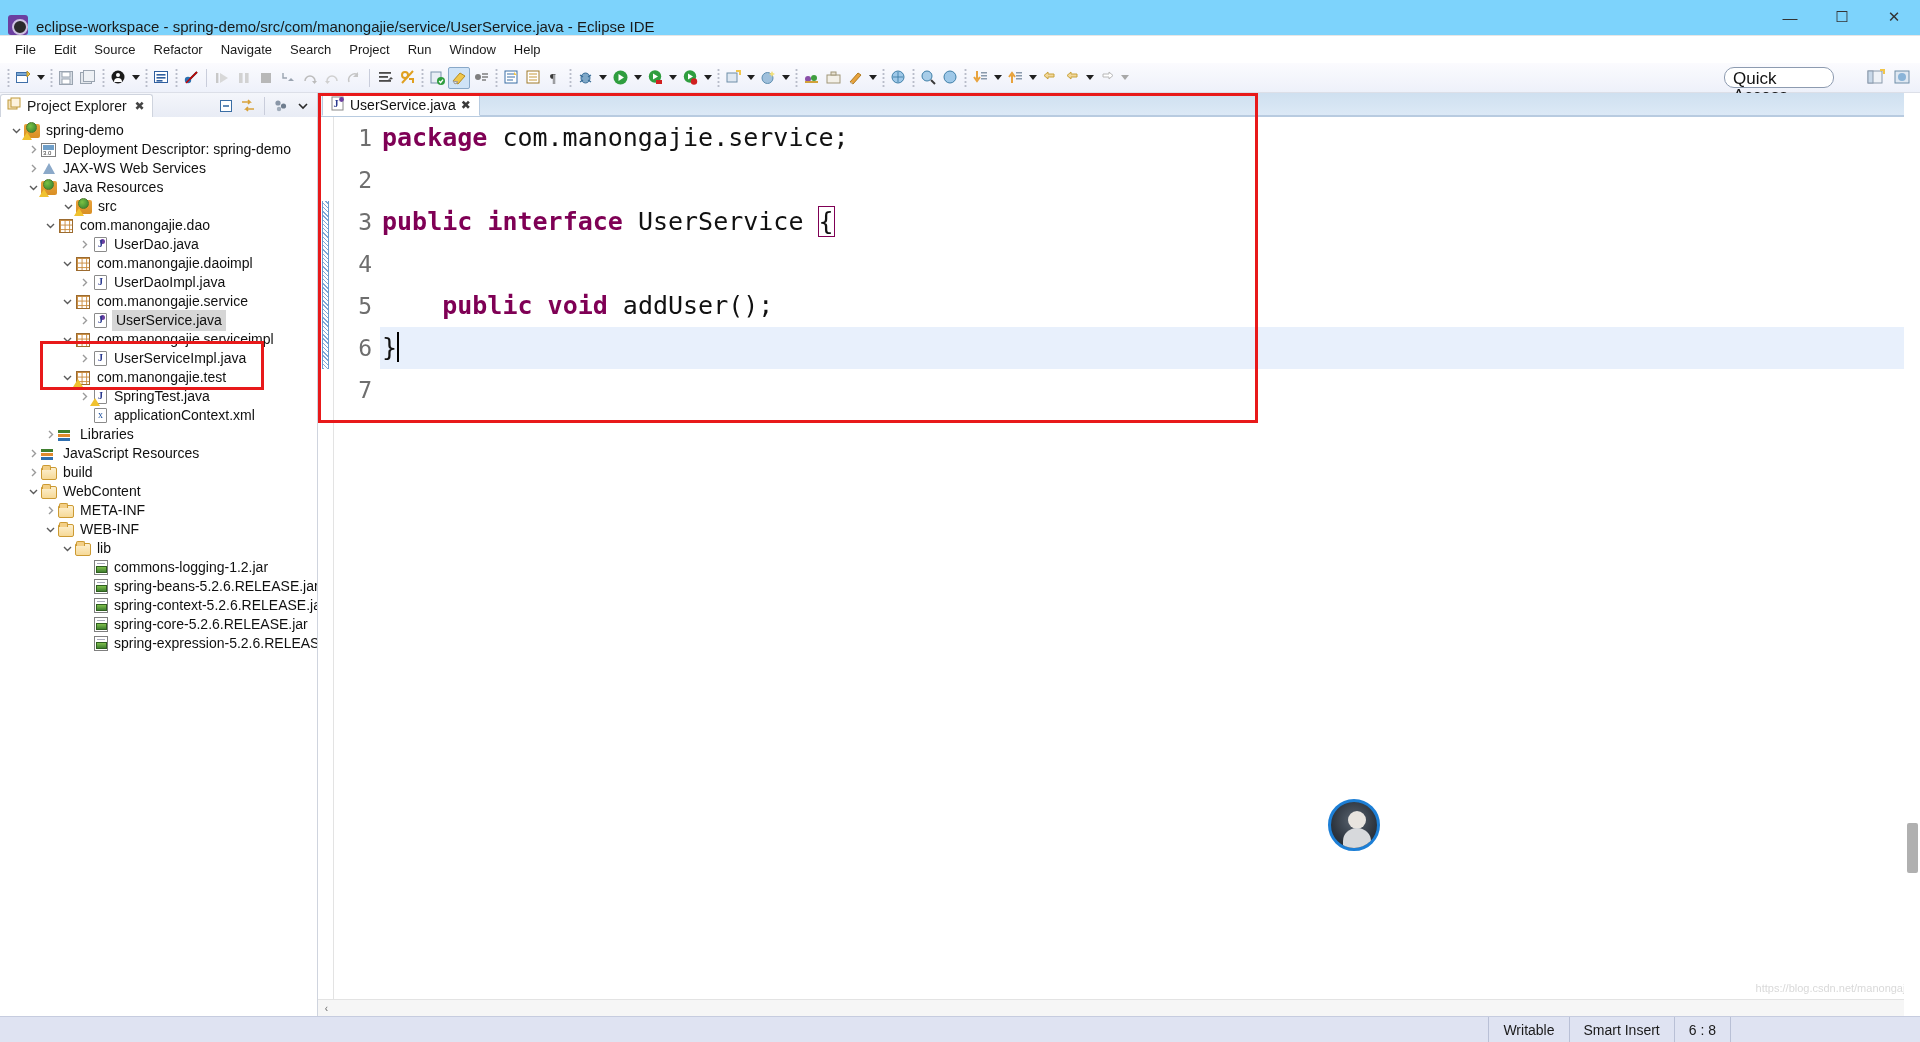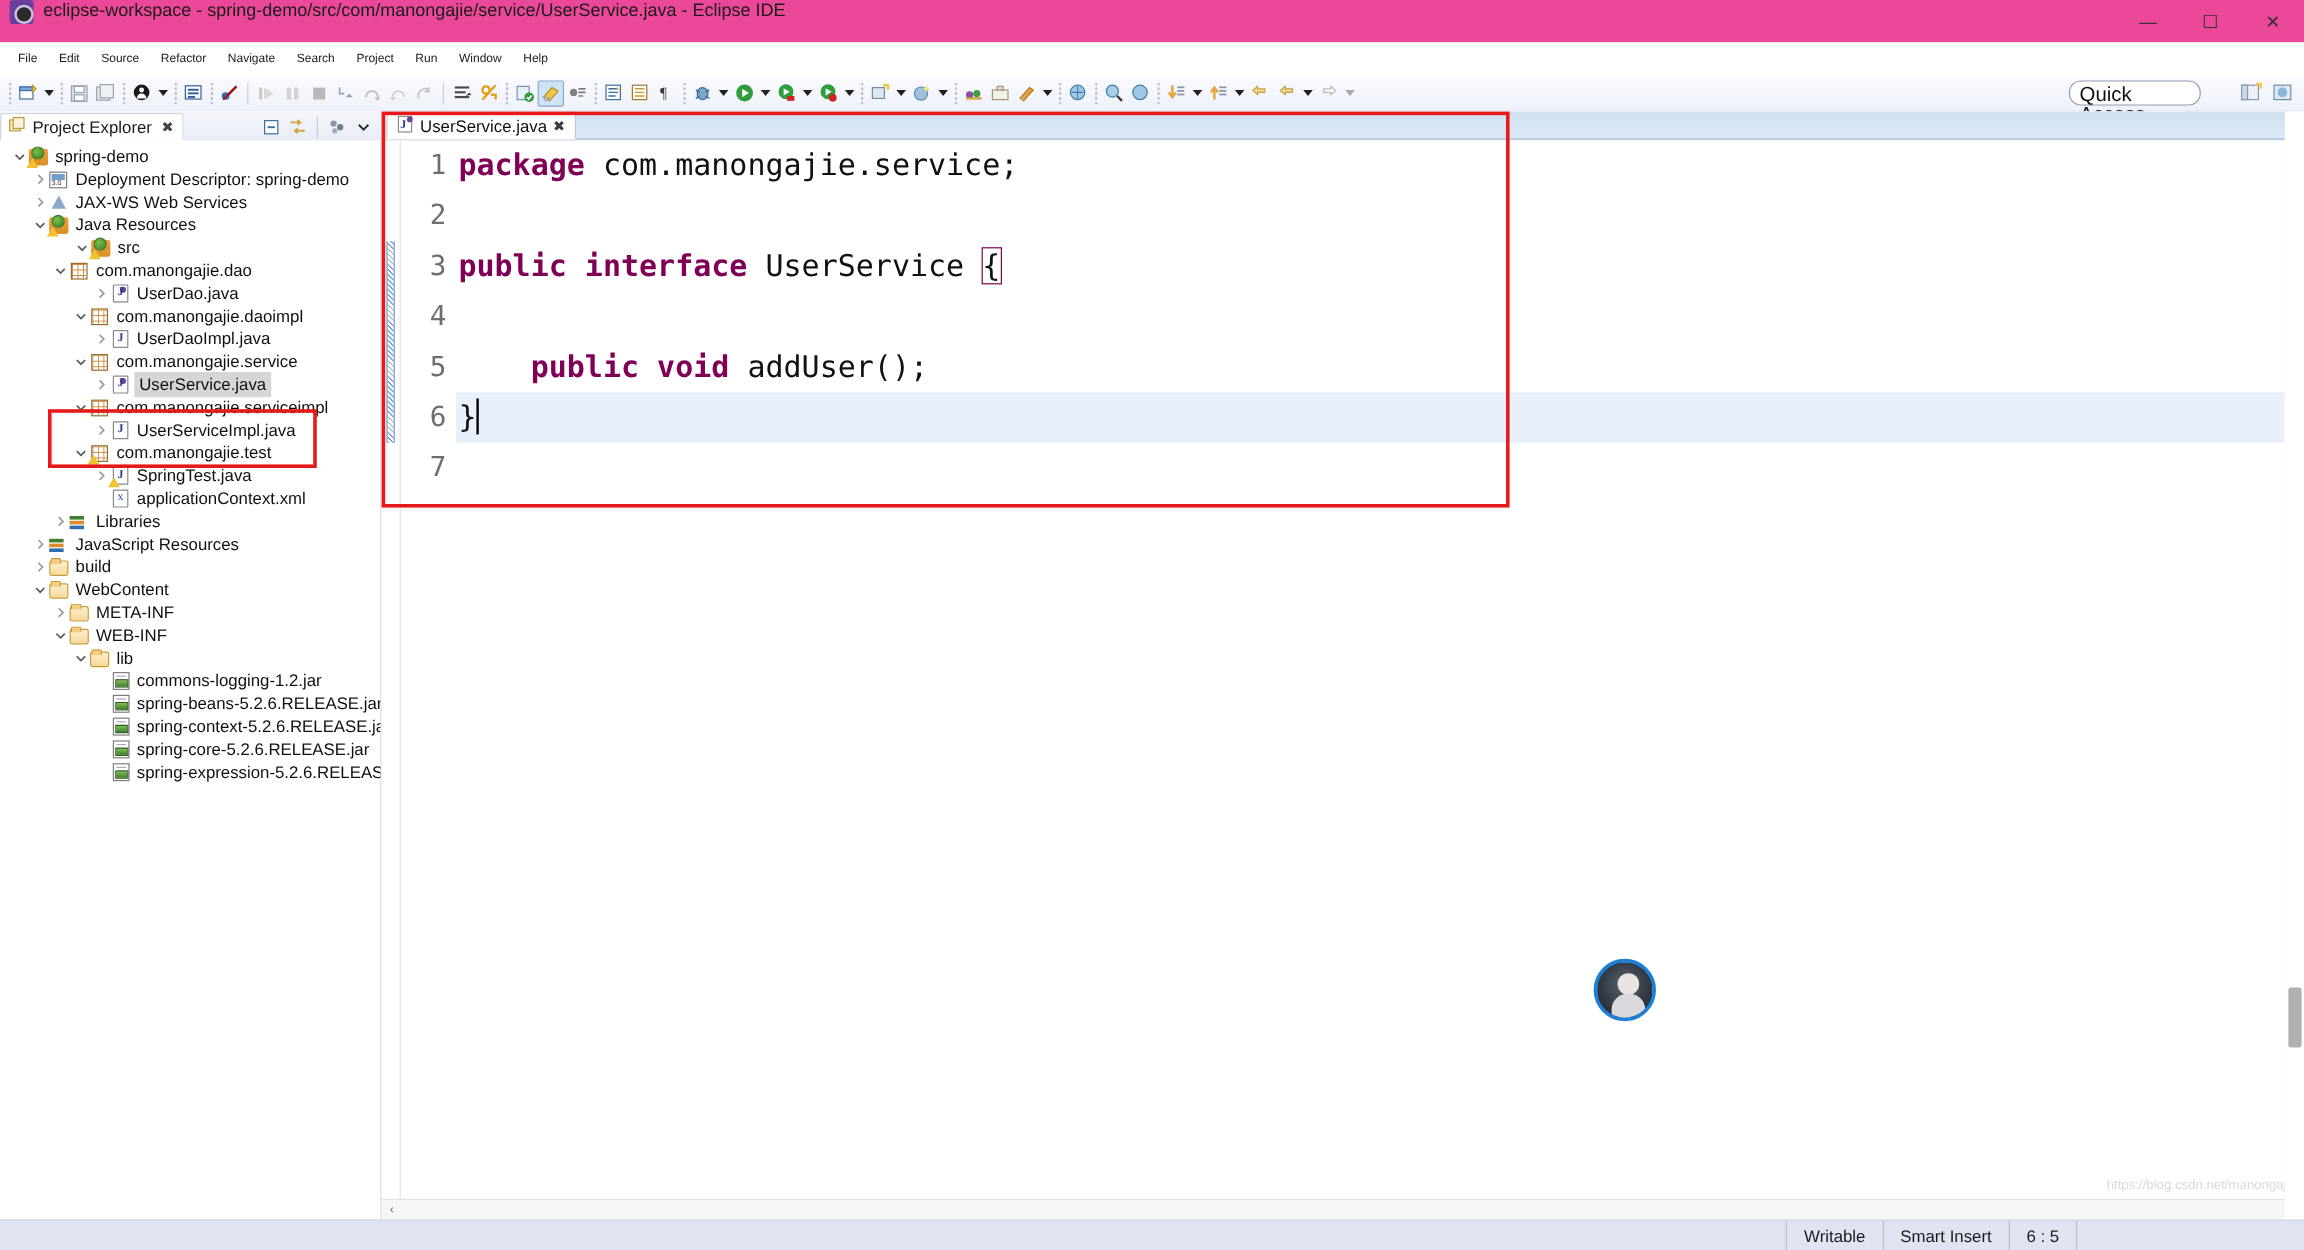--- a/index.html
+++ b/index.html
@@ -6,21 +6,21 @@
   html, body {
     width: 1920px; height: 1042px;
     font-family: "Liberation Sans", sans-serif;
     background: #ffffff;
     overflow: hidden;
   }
   .app { position: relative; width: 1920px; height: 1042px; display: flex; flex-direction: column; }
 
   
   .titlebar {
-    height: 36px; background: #ec4899; display: flex; align-items: flex-start;
+    height: 36px; background: #7dd3fc; display: flex; align-items: flex-end;
     border-bottom: 1px solid #e6e6e6; flex: none;
   }
   .title-icon {
     width: 20px; height: 20px; margin-left: 8px; margin-right: 8px;
     background: #6b3fa0; border-radius: 3px; position: relative; flex: none;
   }
   .title-icon::after {
     content: ""; position: absolute; left: 4px; top: 4px; width: 12px; height: 12px;
     border-radius: 50%; background: #2b2b2b; border: 2px solid #cfc3e3;
   }
@@ -30,21 +30,21 @@
     width: 52px; height: 36px; display: flex; align-items: center; justify-content: center;
     font-size: 15px; color: #333; cursor: default;
   }
 
   
   .menubar {
     height: 27px; background: #ffffff; display: flex; align-items: center;
     padding-left: 6px; flex: none;
   }
   .menu-item {
-    font-size: 10px; color: #1a1a1a; padding: 3px 9px; cursor: default; white-space: nowrap;
+    font-size: 13px; color: #1a1a1a; padding: 3px 9px; cursor: default; white-space: nowrap;
   }
 
   
   .toolbar {
     height: 30px; flex: none;
     background: linear-gradient(to bottom, #fbfbfe 0%, #eef1fa 100%);
     border-bottom: 1px solid #dcdfe8;
     display: flex; align-items: center; padding: 0 4px; position: relative;
   }
   .tb-sep { width: 1px; height: 18px; background: #c9cddb; margin: 0 4px; }
@@ -920,17 +920,17 @@
       <div class="vscroll-thumb" style="top:730px;height:50px;"></div>
     </div>
 
     <div class="tree-hl" style="left:40px; top:248px; width:224px; height:49px;"></div>
   </div>
 
   <div class="statusbar">
     <div class="sb-spacer"></div>
     <div class="sb-cell first">Writable</div>
     <div class="sb-cell">Smart Insert</div>
-    <div class="sb-cell">6 : 5</div>
+    <div class="sb-cell">6 : 8</div>
     <div class="sb-end"></div>
   </div>
 
 </div>
 
 </body></html>

